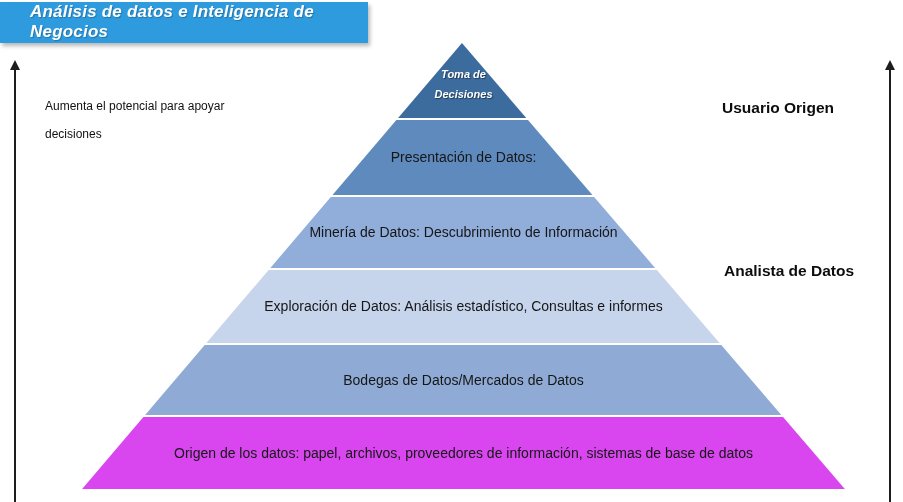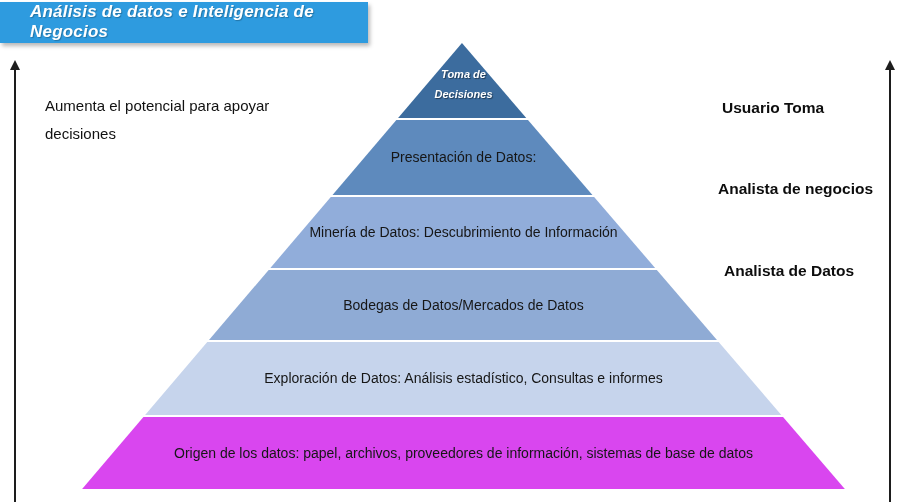--- a/index.html
+++ b/index.html
@@ -55,21 +55,21 @@
     border-bottom: 10px solid #1d1d1d;
   }
   .arrow-left  { left: 9px; }
   .arrow-right { left: 884px; }
 
   
   .left-note {
     position: absolute;
     left: 45px; top: 92px;
     width: 225px;
-    font-size: 15px;
+    font-size: 12px;
     line-height: 28px;
     color: #111111;
   }
   .right-label {
     position: absolute;
     font-size: 15.5px;
     font-weight: bold;
     color: #0d0d0d;
     white-space: nowrap;
   }
@@ -137,22 +137,21 @@
     <div class="shaft"></div>
   </div>
 
   <div class="v-arrow arrow-right">
     <div class="head"></div>
     <div class="shaft"></div>
   </div>
 
   <div class="left-note">Aumenta el potencial para apoyar decisiones</div>
 
-  <div class="right-label rl-0">Usuario Toma</div>
-  <div class="right-label rl-1">Analista de negocios</div>
+  <div class="right-label rl-0">Usuario Origen</div>
   <div class="right-label rl-2">Analista de Datos</div>
 
   <div class="pyramid">
 
     <div class="band band-1" style="background-color: rgb(60, 108, 158);">
       <div class="apex-text">
         <span>Toma de</span><br>
         <span>Decisiones</span>
       </div>
     </div>
@@ -162,29 +161,29 @@
         <strong>Presentación de Datos:</strong><br>
       </div>
     </div>
 
     <div class="band band-3" style="background-color: rgb(145, 173, 218);">
       <div class="w-300">
         <strong>Minería de Datos:</strong><span> Descubrimiento de Información</span>
       </div>
     </div>
 
+    <div class="band band-4" style="background-color: rgb(198, 212, 236);">
+      <div class="w-450">
+        <strong>Exploración de Datos:</strong><span> Análisis estadístico, Consultas e informes</span>
+      </div>
+    </div>
+
     <div class="band band-5" style="background-color: rgb(143, 171, 213);">
       <div>
         <span>Bodegas de Datos/Mercados de Datos</span>
-      </div>
-    </div>
-
-    <div class="band band-4" style="background-color: rgb(198, 212, 236);">
-      <div class="w-450">
-        <strong>Exploración de Datos:</strong><span> Análisis estadístico, Consultas e informes</span>
       </div>
     </div>
 
     <div class="band band-6" style="background-color: #d946ef;">
       <div class="w-590">
         <strong>Origen de los datos:</strong><span> papel, archivos, proveedores de información, sistemas de base de datos</span>
       </div>
     </div>
 
     <div class="base-strip" style="background-color: rgb(186, 205, 229);"></div>

